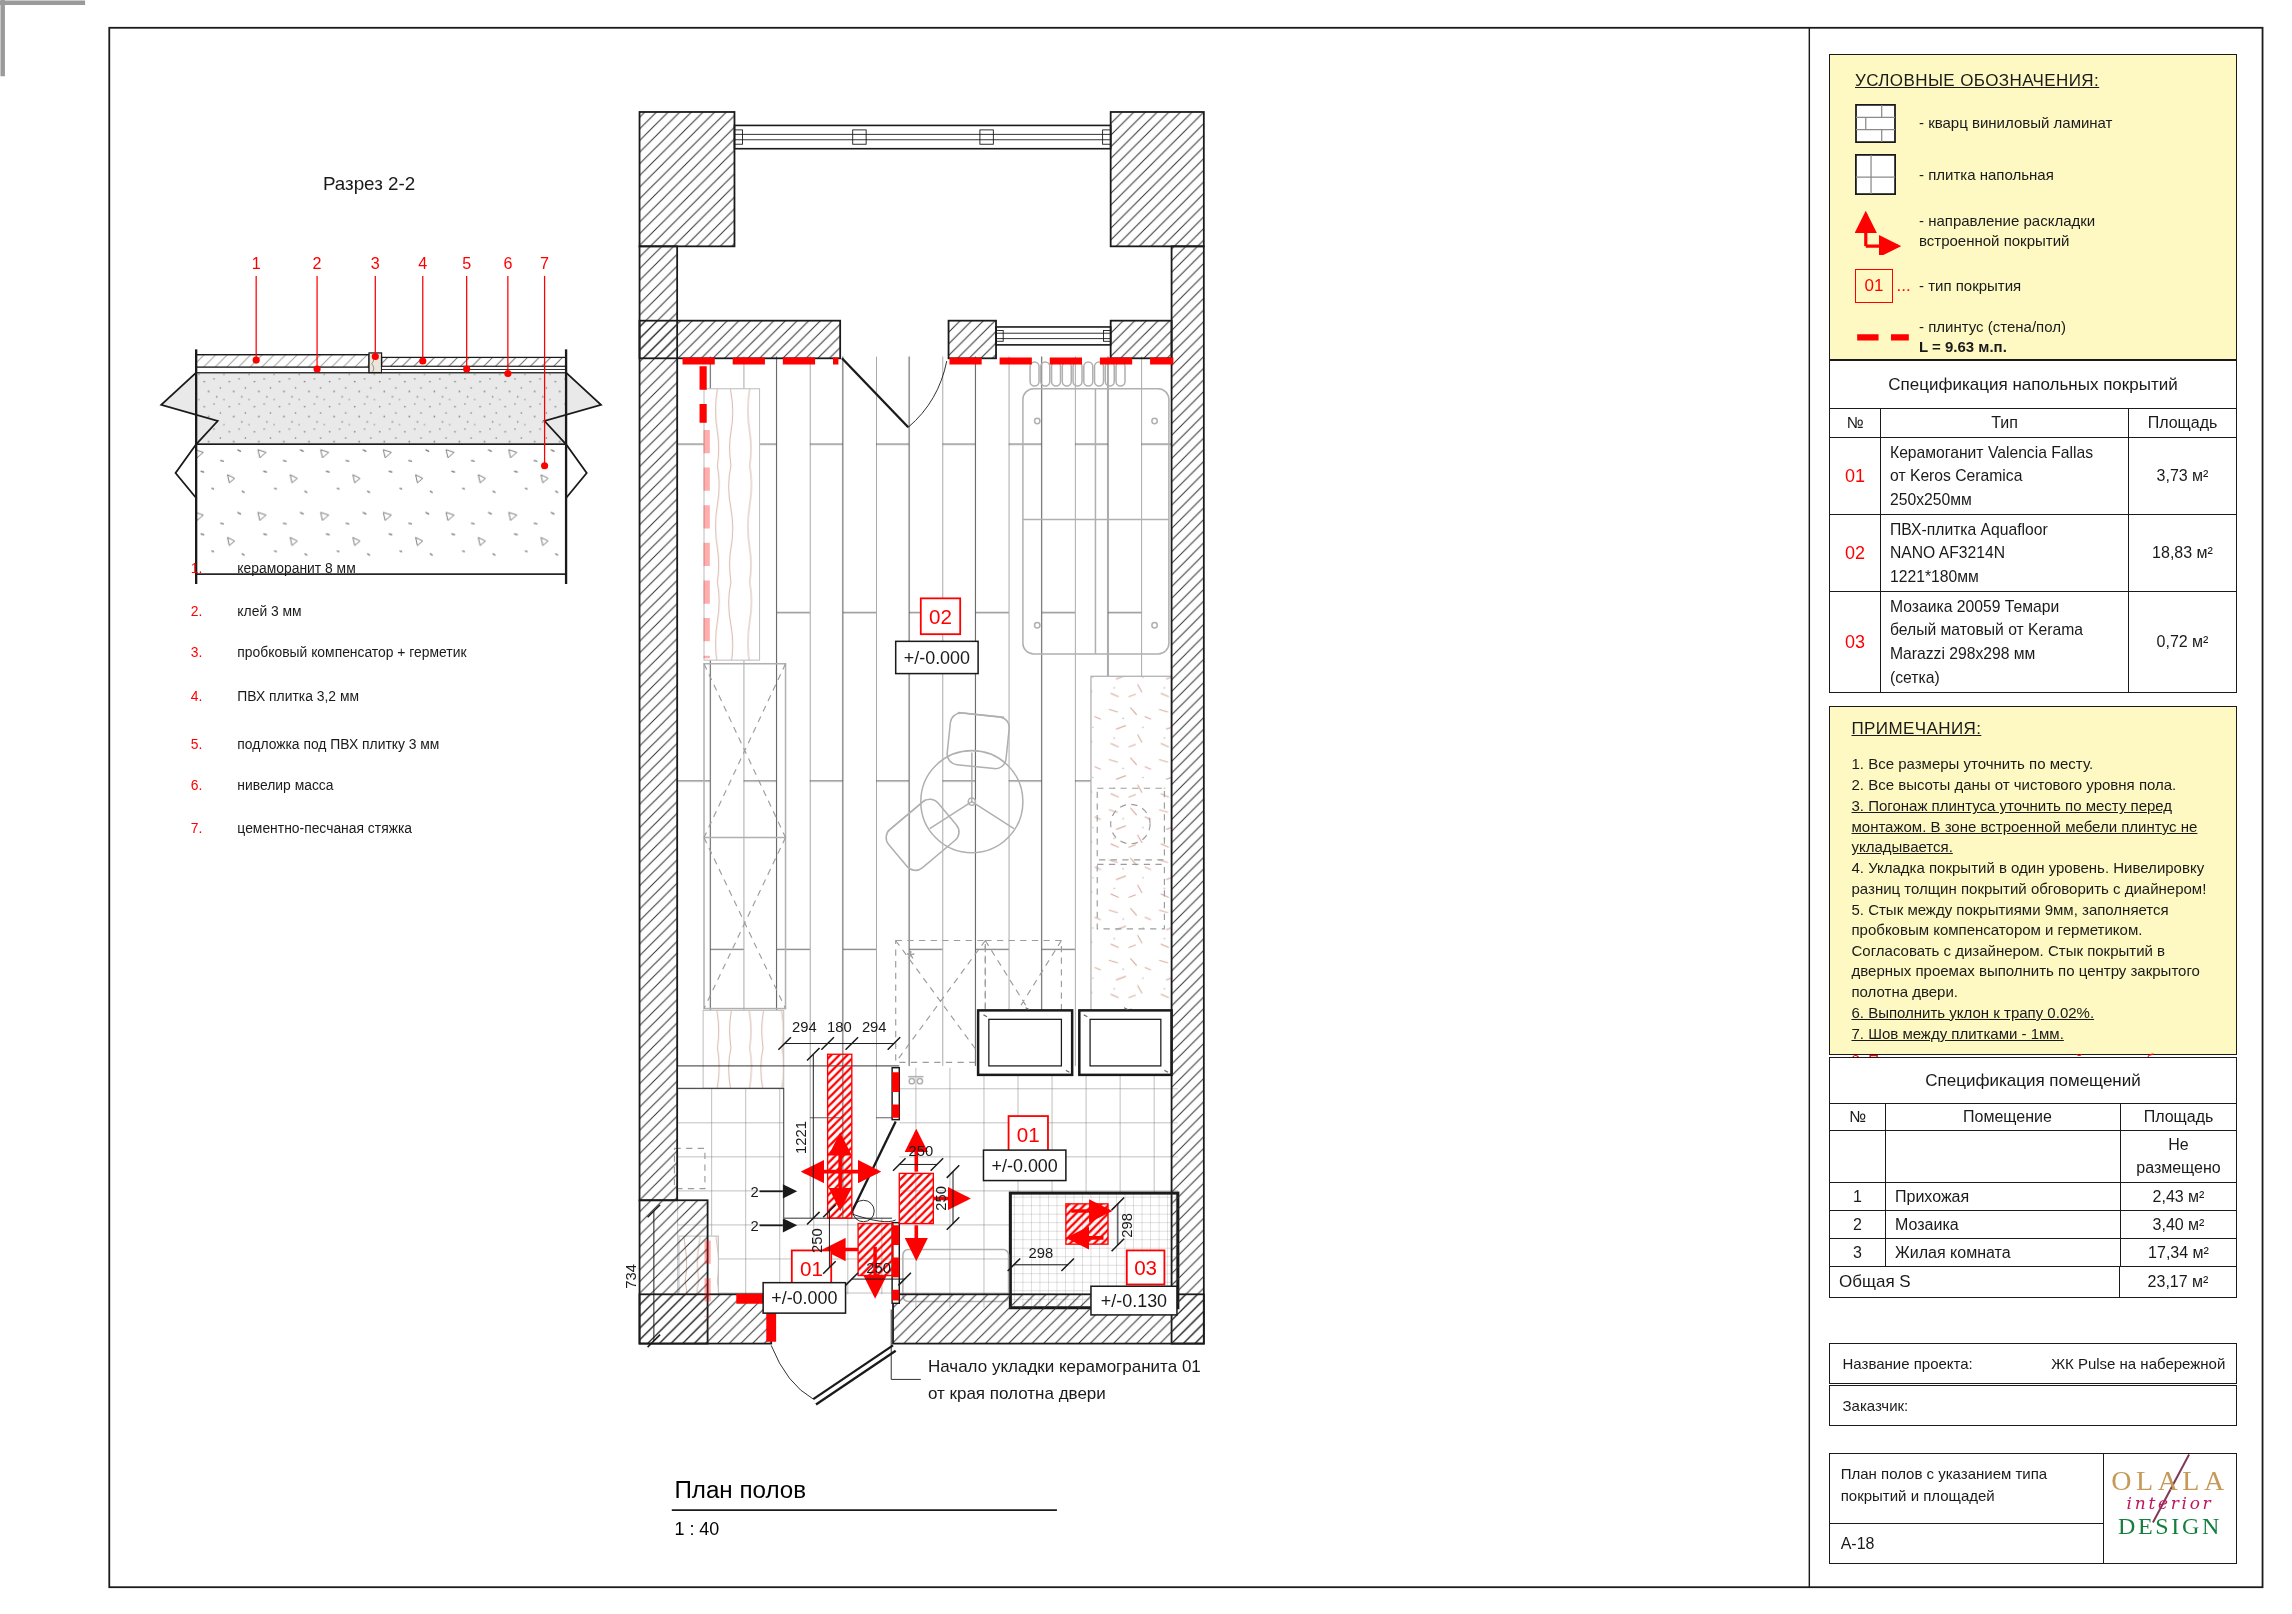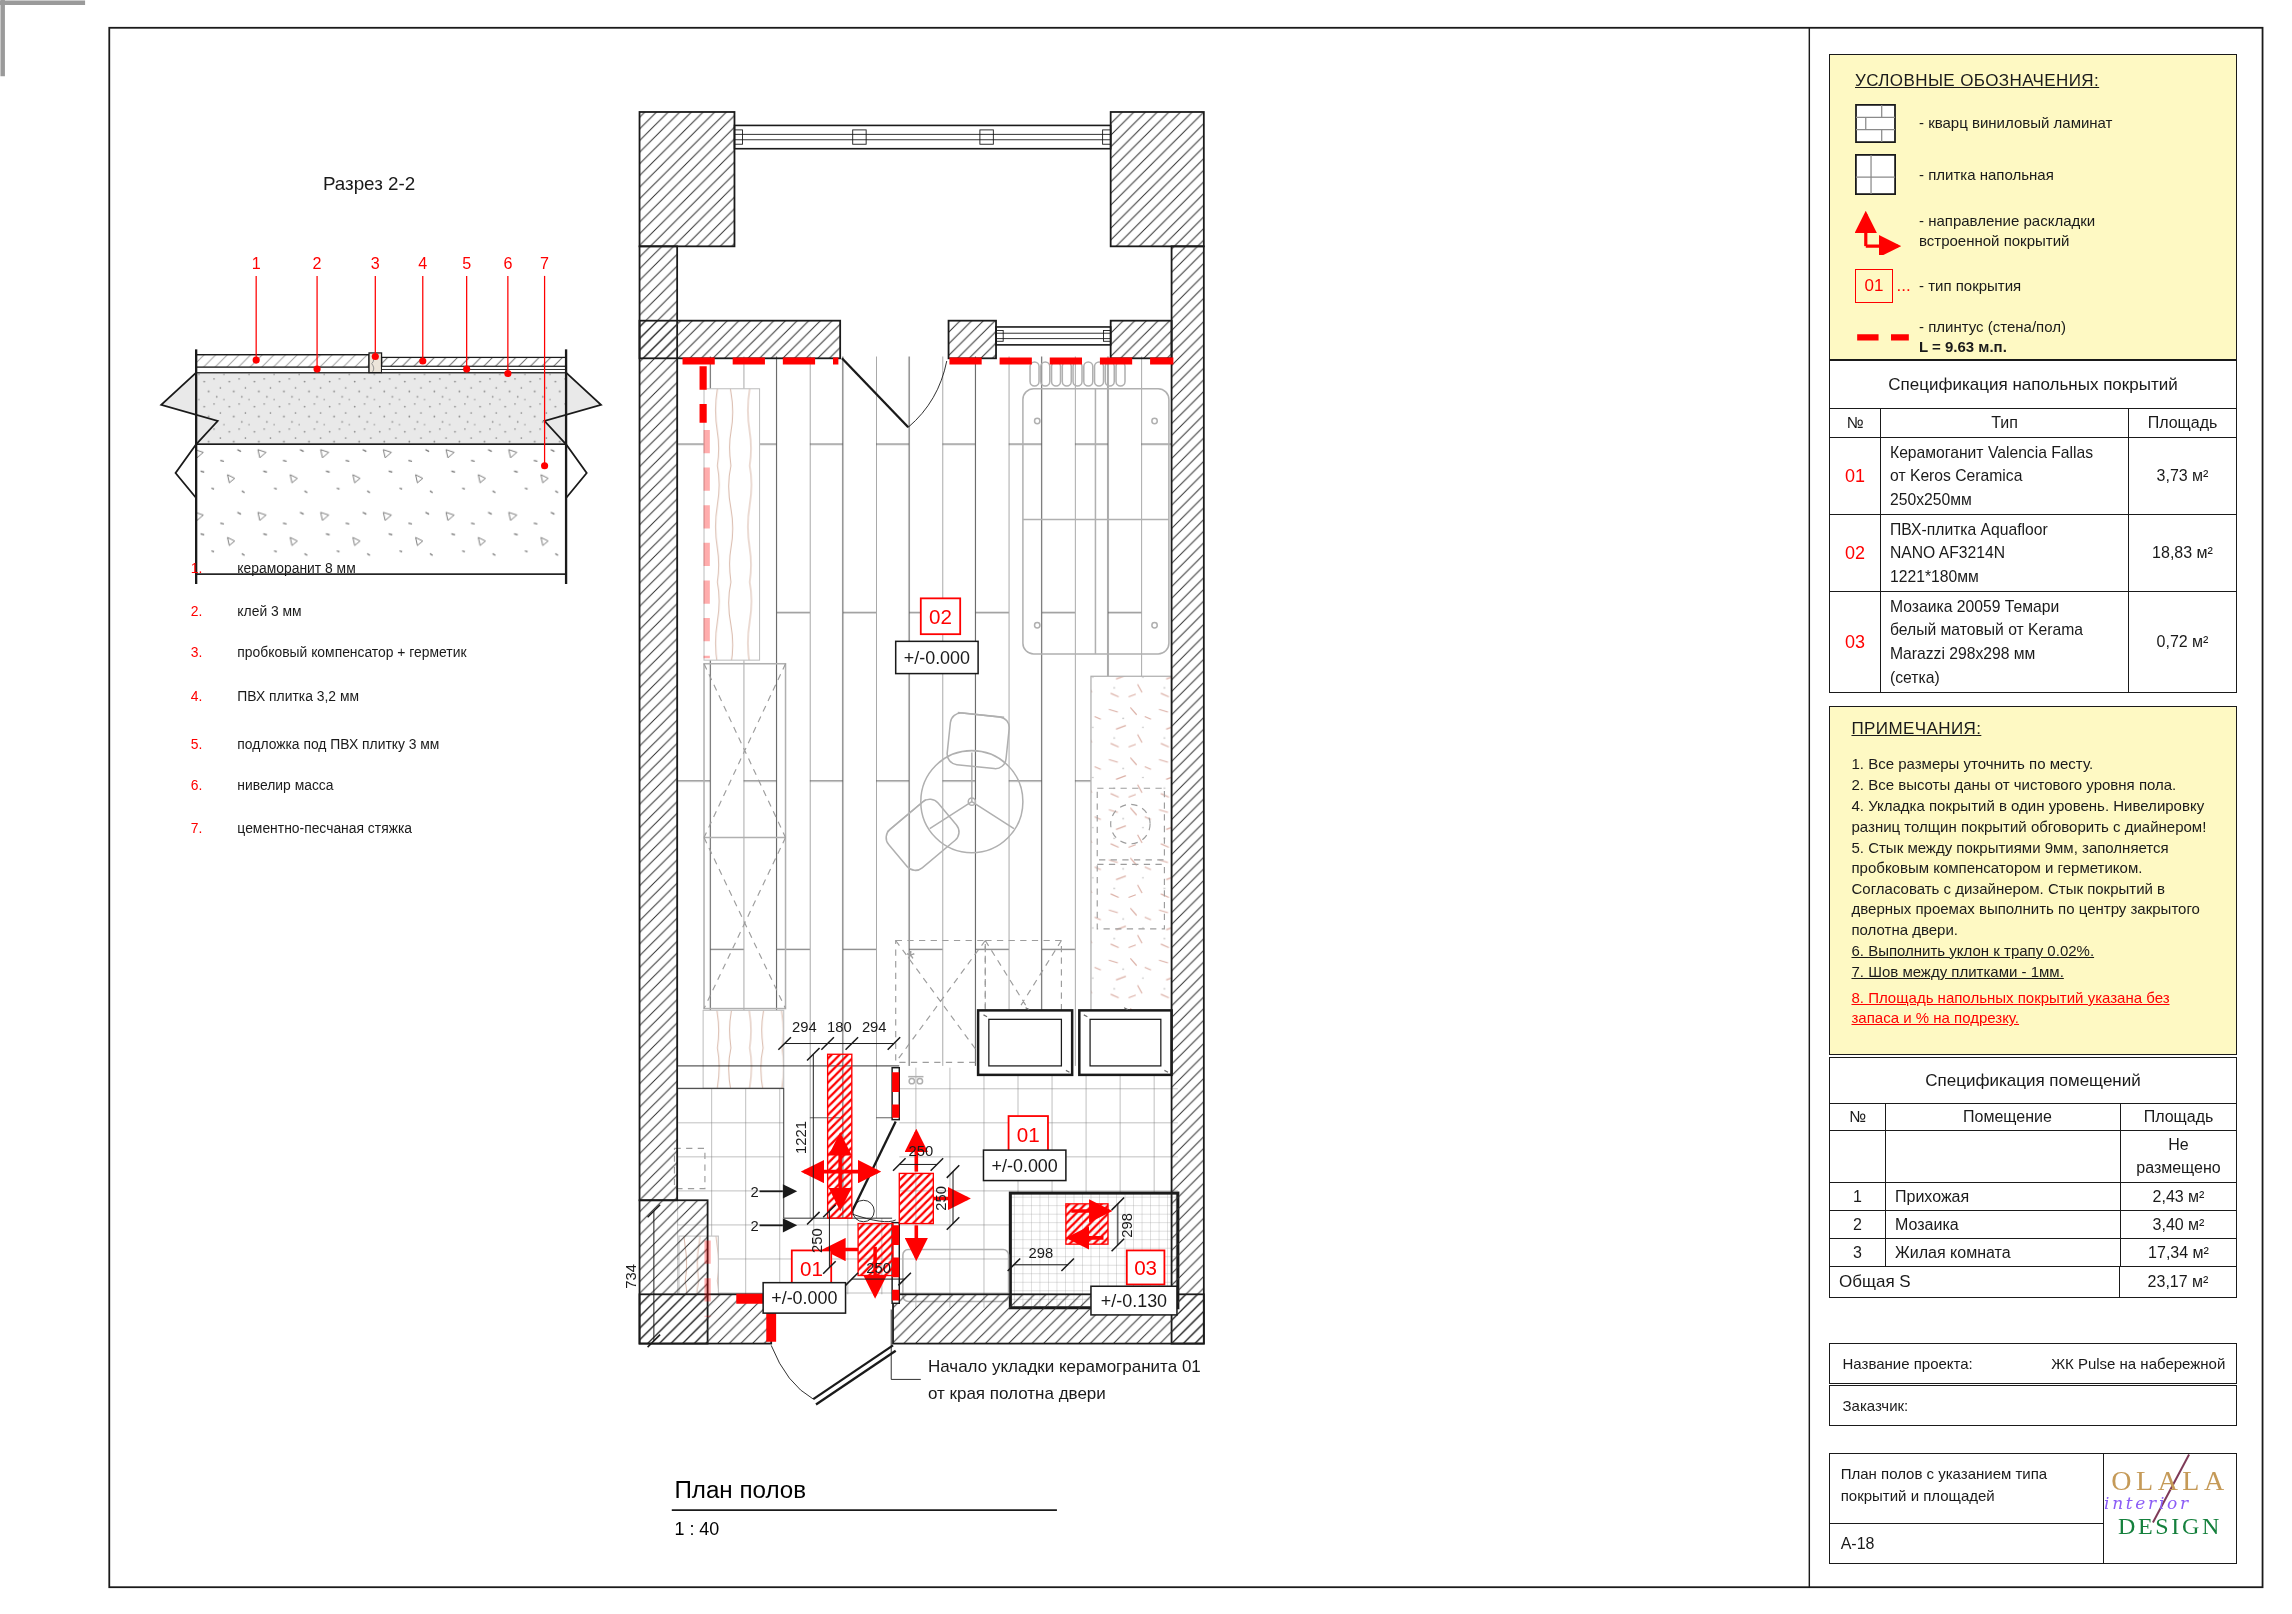--- a/index.html
+++ b/index.html
@@ -38,21 +38,21 @@
   .pbox{position:absolute;left:1829px;width:408px;border:1.8px solid #1a1a1a;background:#fff;box-sizing:border-box;display:flex;align-items:center;font-size:15px;}
   .pbox .lbl{padding-left:12.5px;}
   .pbox .val{margin-left:auto;padding-right:10.7px;}
 
   .tblock{position:absolute;left:1829px;top:1453px;width:408px;height:111px;border:1.8px solid #1a1a1a;background:#fff;box-sizing:border-box;display:flex;}
   .tblock .lcol{width:274px;border-right:1.8px solid #1a1a1a;box-sizing:border-box;display:flex;flex-direction:column;}
   .tblock .sheet-title{height:70px;border-bottom:1.8px solid #1a1a1a;box-sizing:border-box;padding:9px 10.7px;font-size:15px;line-height:1.45;white-space:pre-line;}
   .tblock .sheet-code{flex:1;display:flex;align-items:center;padding-left:10.7px;font-size:16px;}
   .tblock .logo{flex:1;position:relative;overflow:hidden;}
   .logo .l1{position:absolute;top:10.7px;left:0;right:0;text-align:center;font-family:"Liberation Serif",serif;font-size:28px;letter-spacing:4.5px;color:#c59a58;}
-  .logo .l2{position:absolute;top:39px;left:0;right:0;font-family:"DejaVu Serif",serif;font-style:italic;font-size:17px;color:#8b5cf6;letter-spacing:2.7px;}
+  .logo .l2{position:absolute;top:39px;left:0;right:0;text-align:center;font-family:"DejaVu Serif",serif;font-style:italic;font-size:17px;color:#be185d;letter-spacing:2.7px;}
   .logo .l3{position:absolute;top:59px;left:0;right:0;text-align:center;font-family:"Liberation Serif",serif;font-size:24px;letter-spacing:2.7px;color:#15803d;}
   .logo .slash{position:absolute;left:66px;top:-3.6px;width:2.1px;height:77px;background:#7e3a57;transform:rotate(28deg);}
 </style>
 </head>
 <body>
 
 <svg class="abs" style="left:0;top:0;" width="2293" height="1615" viewBox="0 0 2560 1803">
 <defs>
   <pattern id="hatch" patternUnits="userSpaceOnUse" width="13" height="13">
     <path d="M-3,3 L3,-3 M0,13 L13,0 M10,16 L16,10" stroke="#2e2e2e" stroke-width="1.1" fill="none"></path>
@@ -570,20 +570,21 @@
 Marazzi 298x298 мм
 (сетка)</div>
     <div class="cell last nob" style="height:100px;">0,72 м²</div>
   </div>
 </div>
 
 <div class="box notes">
   <div class="notes-title">ПРИМЕЧАНИЯ:</div>
   <div class="note">1. Все размеры уточнить по месту.</div>
   <div class="note">2. Все высоты даны от чистового уровня пола.</div>
+  <div class="note u">3. Погонаж плинтуса уточнить по месту перед монтажом. В зоне встроенной мебели плинтус не укладывается.</div>
   <div class="note">4. Укладка покрытий в один уровень. Нивелировку разниц толщин покрытий обговорить с диайнером!</div>
   <div class="note">5. Стык между покрытиями 9мм, заполняется пробковым компенсатором и герметиком. Согласовать с дизайнером. Стык покрытий в дверных проемах выполнить по центру закрытого полотна двери.</div>
   <div class="note u">6. Выполнить уклон к трапу 0.02%.</div>
   <div class="note u">7. Шов между плитками - 1мм.</div>
   <div class="note red">8. Площадь напольных покрытий указана без запаса и % на подрезку.</div>
 </div>
 
 <div class="tbl" style="top:1057px;">
   <div class="title" style="height:45px;">Спецификация помещений</div>
   <div class="grid" style="grid-template-columns:56px 235px 1fr;">

